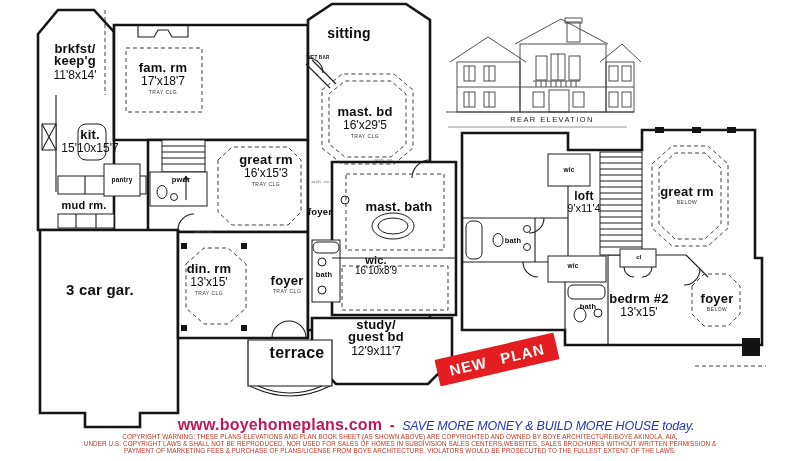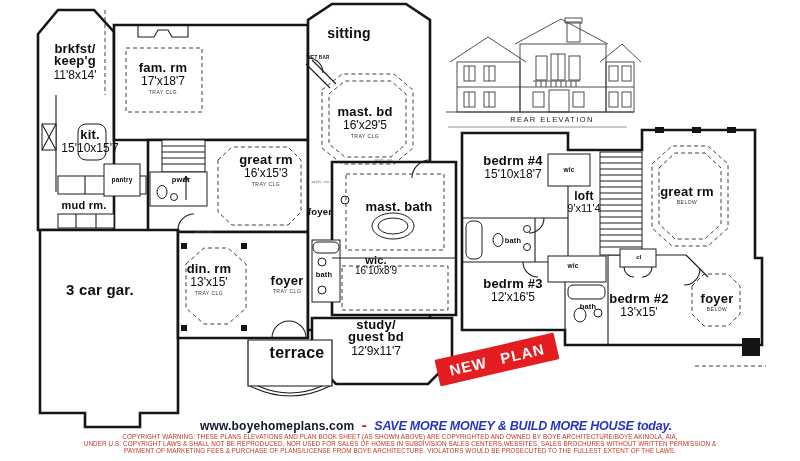--- a/index.html
+++ b/index.html
@@ -29,23 +29,23 @@
          letter-spacing:0.3px;white-space:nowrap;}
   .elevcap{position:absolute;transform:translate(-50%,-50%);font-size:7.5px;letter-spacing:1.4px;
            color:#222;z-index:5;white-space:nowrap;margin-left:35px;}
   
   .stamp{position:absolute;left:436px;top:346px;width:122px;height:27px;background:#e41e20;
          color:#ffffff;font-weight:bold;font-size:15px;letter-spacing:1px;word-spacing:9px;
          text-align:center;line-height:27px;transform:rotate(-13deg);z-index:6;border-radius:1px;}
   
   .webline{position:absolute;left:0;top:416px;width:800px;text-align:center;padding-left:72px;
            box-sizing:border-box;z-index:6;white-space:nowrap;}
-  .web{color:#0f172a;font-weight:bold;font-size:12px;letter-spacing:0.2px;text-decoration:none;}
+  .web{color:#be185d;font-weight:bold;font-size:16px;letter-spacing:0.2px;text-decoration:none;}
   .wdash{color:#cc1111;font-weight:bold;font-size:15px;padding:0 3px;}
-  .tag{color:#2534c4;font-weight:bold;font-style:italic;font-size:12.5px;letter-spacing:-0.2px;}
+  .tag{color:#2534c4;font-weight:normal;font-style:italic;font-size:12.5px;letter-spacing:-0.2px;}
   .copy{position:absolute;left:0;top:433px;width:800px;text-align:center;color:#c23522;
         font-size:6.3px;line-height:7.1px;letter-spacing:0.1px;z-index:6;}
 </style>
 </head>
 <body>
 
 <div class="sheet">
 
   <svg width="800" height="461" viewBox="0 0 800 461">
 
@@ -233,41 +233,33 @@
   <div class="lbl s7" style="left:122px;top:180px">
     <span class="nm">pantry</span>
   </div>
   <div class="lbl s8" style="left:181px;top:180px">
     <span class="nm">pwdr</span>
   </div>
   <div class="lbl s5" style="left:318px;top:58px">
     <span class="nm">WET BAR</span>
   </div>
 
-  <div class="lbl" style="left:513px;top:168px">
-    <span class="nm">bedrm #4</span>
-    <span class="dm">15'10x18'7</span>
-  </div>
   <div class="lbl s7" style="left:569px;top:170px">
     <span class="nm">wic</span>
   </div>
   <div class="lbl loftsz" style="left:584px;top:203px">
     <span class="nm">loft</span>
     <span class="dm">9'x11'4</span>
   </div>
   <div class="lbl" style="left:687px;top:196px">
     <span class="nm">great rm</span>
     <span class="nt">BELOW</span>
   </div>
   <div class="lbl s8" style="left:513px;top:241px">
     <span class="nm">bath</span>
-  </div>
-  <div class="lbl" style="left:513px;top:291px">
-    <span class="nm">bedrm #3</span>
-    <span class="dm">12'x16'5</span>
   </div>
   <div class="lbl s7" style="left:573px;top:266px">
     <span class="nm">wic</span>
   </div>
   <div class="lbl s8" style="left:588px;top:307px">
     <span class="nm">bath</span>
   </div>
   <div class="lbl s6" style="left:639px;top:258px">
     <span class="nm">cl</span>
   </div>

